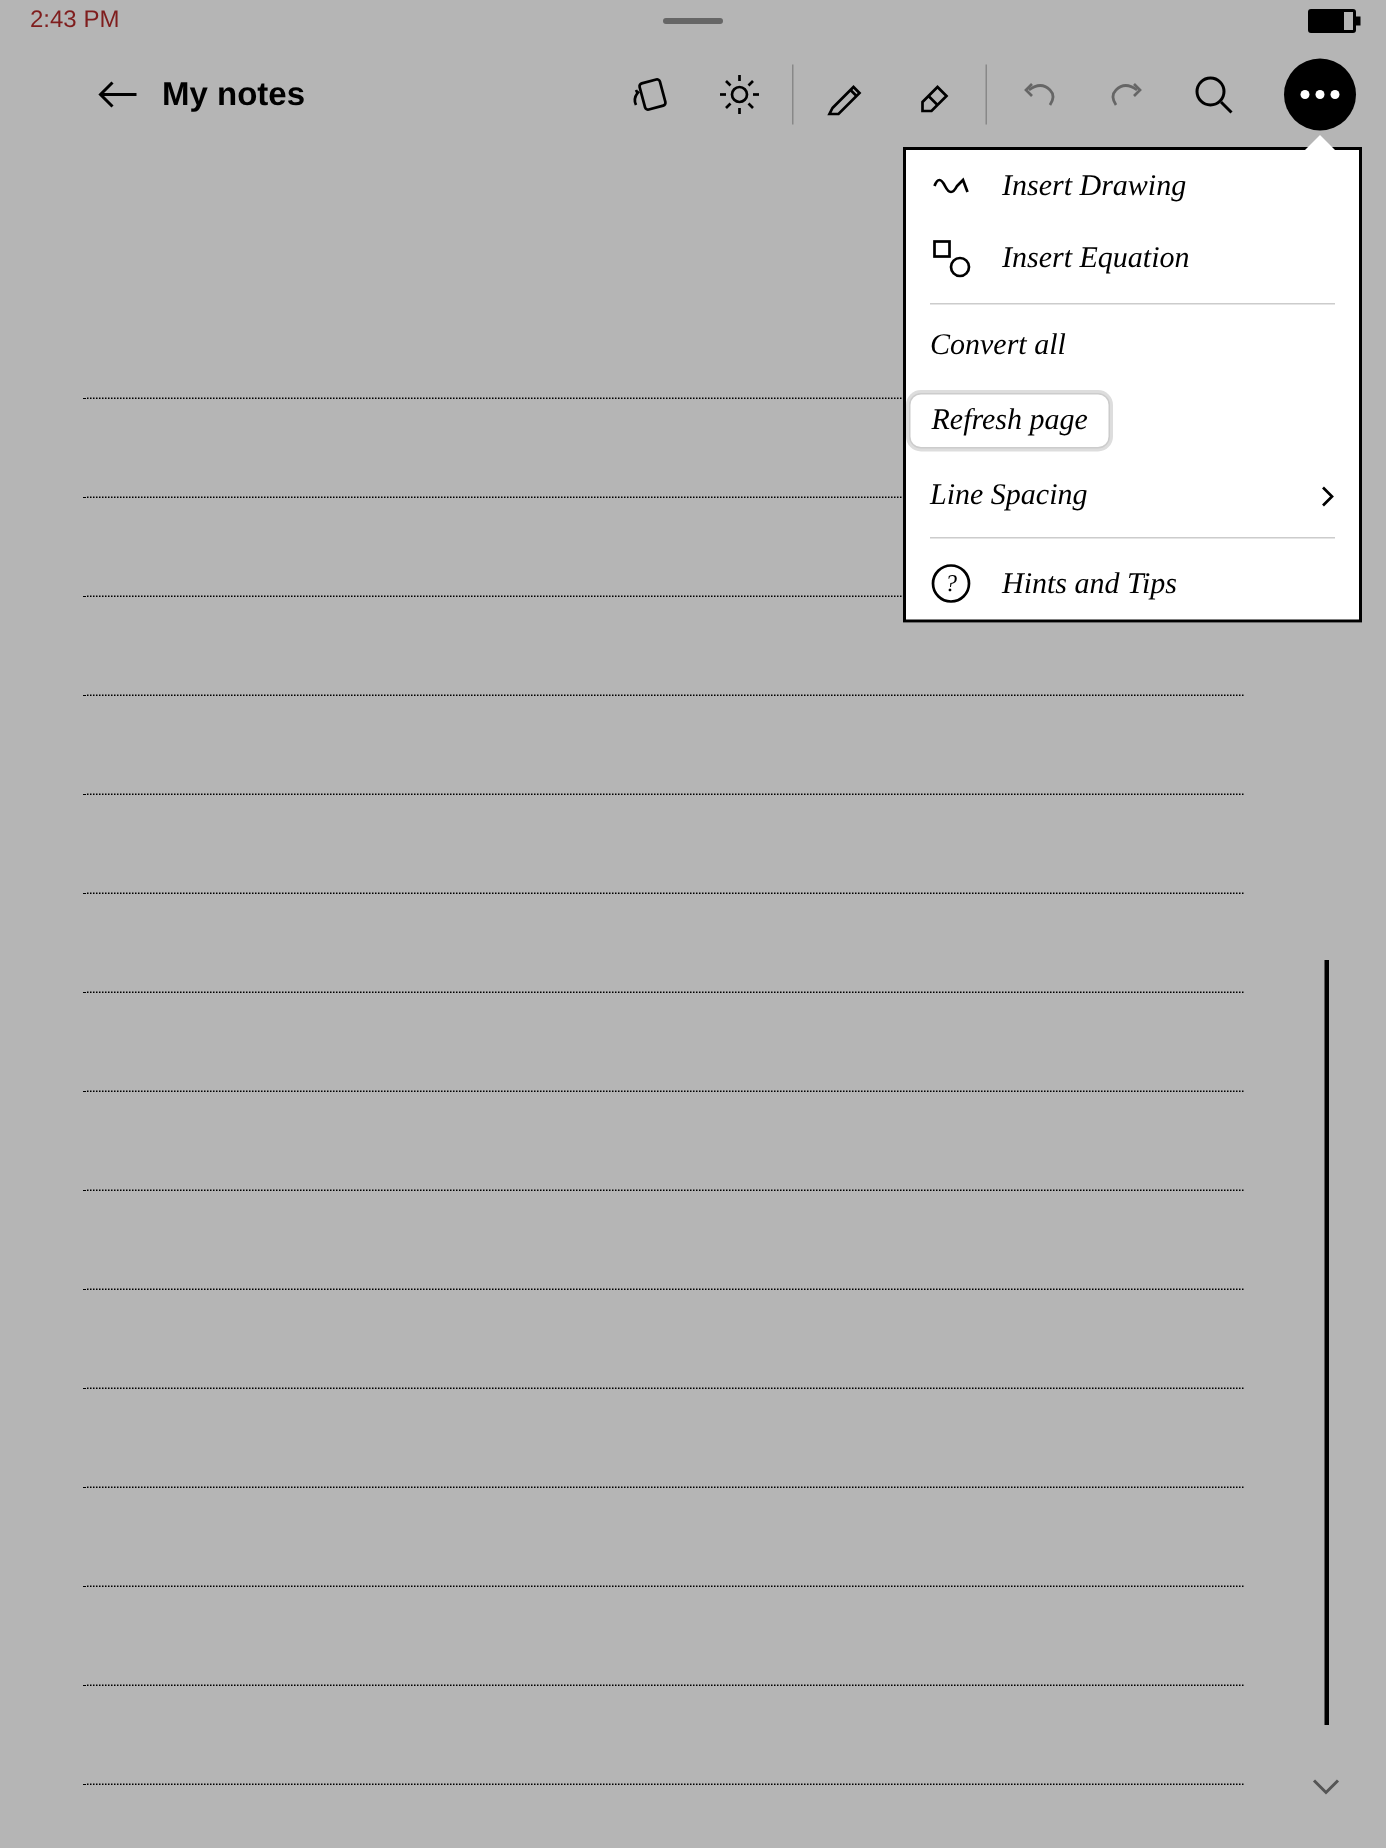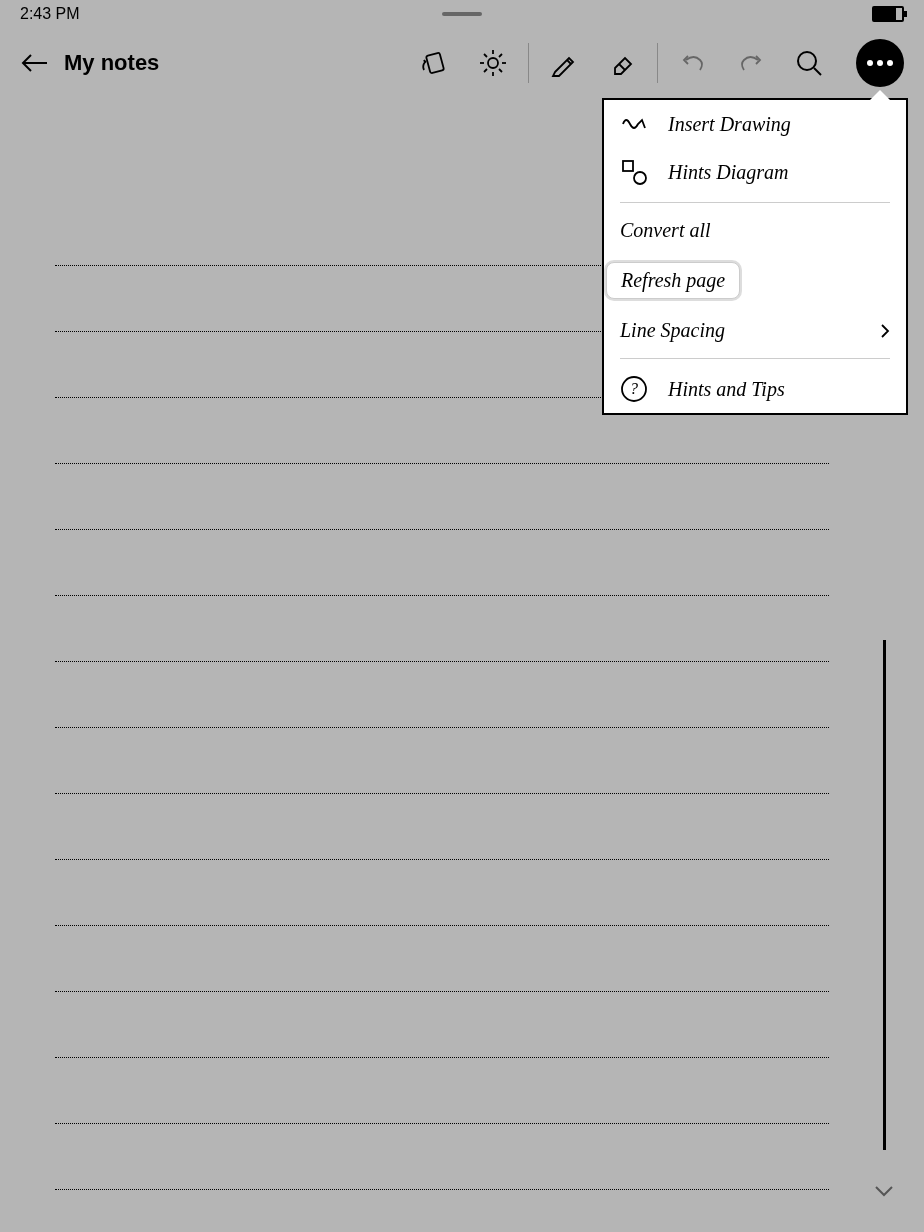--- a/index.html
+++ b/index.html
@@ -16,21 +16,21 @@
       overflow: hidden;
     }
     .status-bar {
       height: 28px;
       display: flex;
       align-items: center;
       justify-content: space-between;
       padding: 0 20px;
       font-family: Arial, sans-serif;
       font-size: 16px;
-      color: #000000;
+      color: #7f1d1d;
     }
     .status-time {
       font-weight: normal;
     }
     .status-drag {
       width: 40px;
       height: 4px;
       background: #666;
       border-radius: 2px;
       position: absolute;
@@ -58,20 +58,21 @@
       width: 80%;
       height: 100%;
       background: #000;
     }
     .header {
       height: 70px;
       display: flex;
       align-items: center;
       justify-content: space-between;
       padding: 0 20px;
+      margin-left: 44px;
     }
     .header-left {
       display: flex;
       align-items: center;
       gap: 14px;
     }
     .back-arrow {
       width: 28px;
       height: 20px;
     }
@@ -342,21 +343,21 @@
     </span>
     <span>Insert Drawing</span>
   </div>
   <div class="dropdown-item">
     <span class="item-icon">
       <svg width="28" height="28" viewBox="0 0 28 28" stroke="#000" stroke-width="1.8" fill="none">
         <rect x="3" y="3" width="10" height="10"></rect>
         <circle cx="20" cy="20" r="6"></circle>
       </svg>
     </span>
-    <span>Hints Diagram</span>
+    <span>Insert Equation</span>
   </div>
   <div class="dropdown-divider"></div>
   <div class="dropdown-item no-icon">
     <span>Convert all</span>
   </div>
   <div class="dropdown-item no-icon highlighted">
     <span>Refresh page</span>
   </div>
   <div class="dropdown-item no-icon submenu">
     <span>Line Spacing</span>

